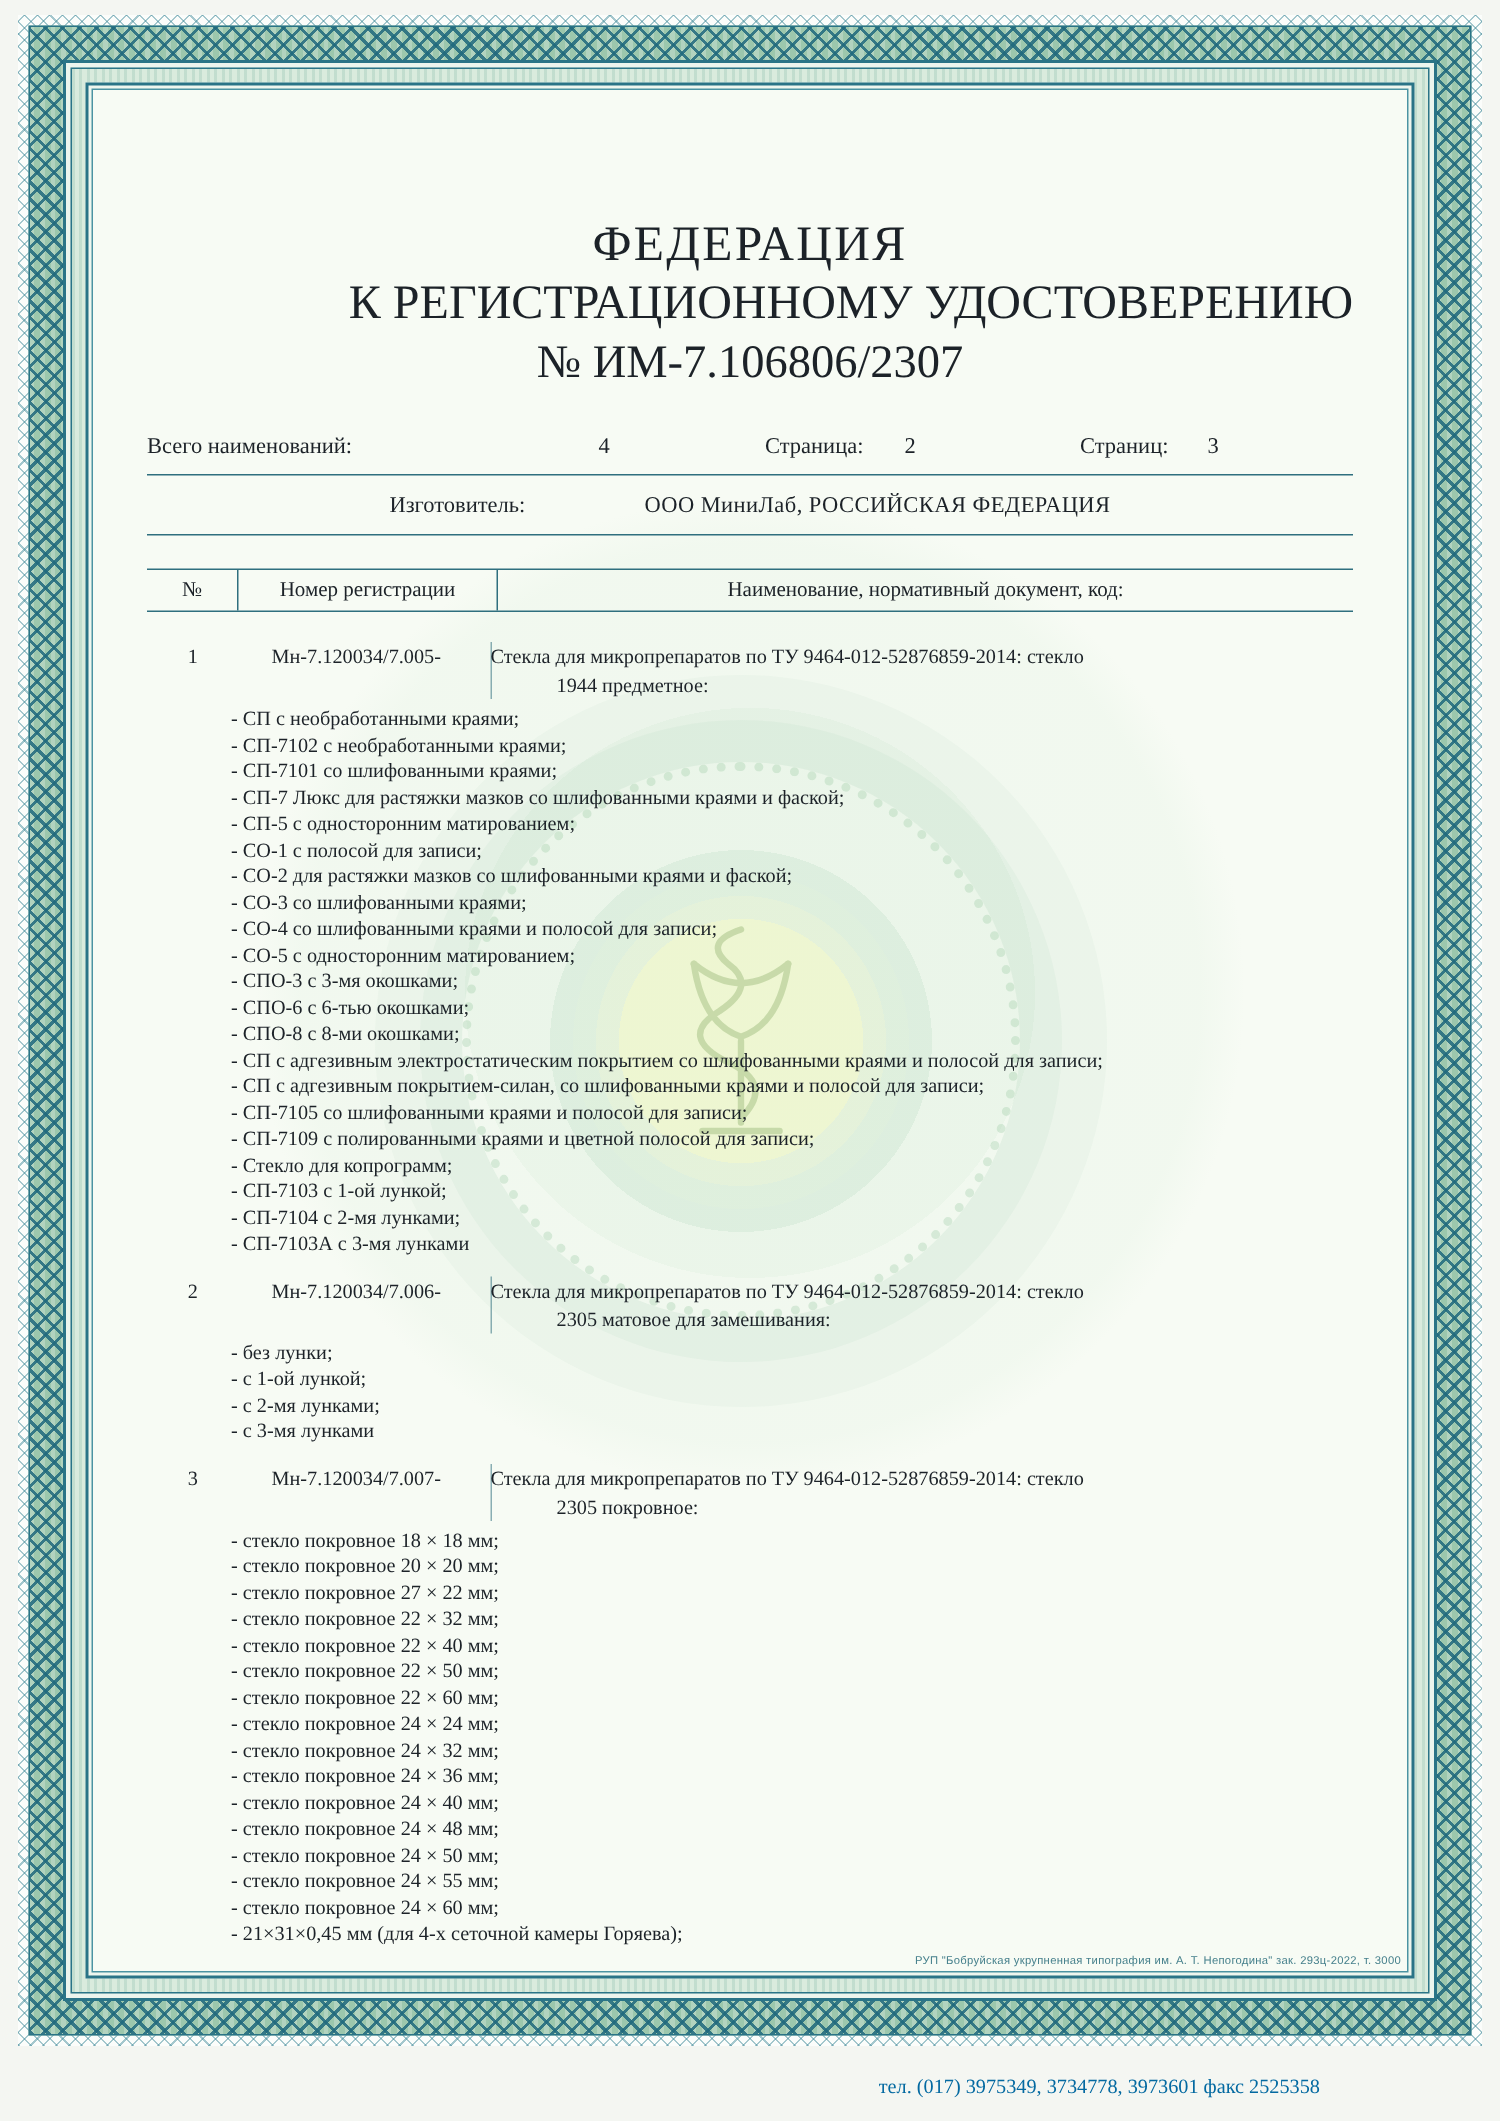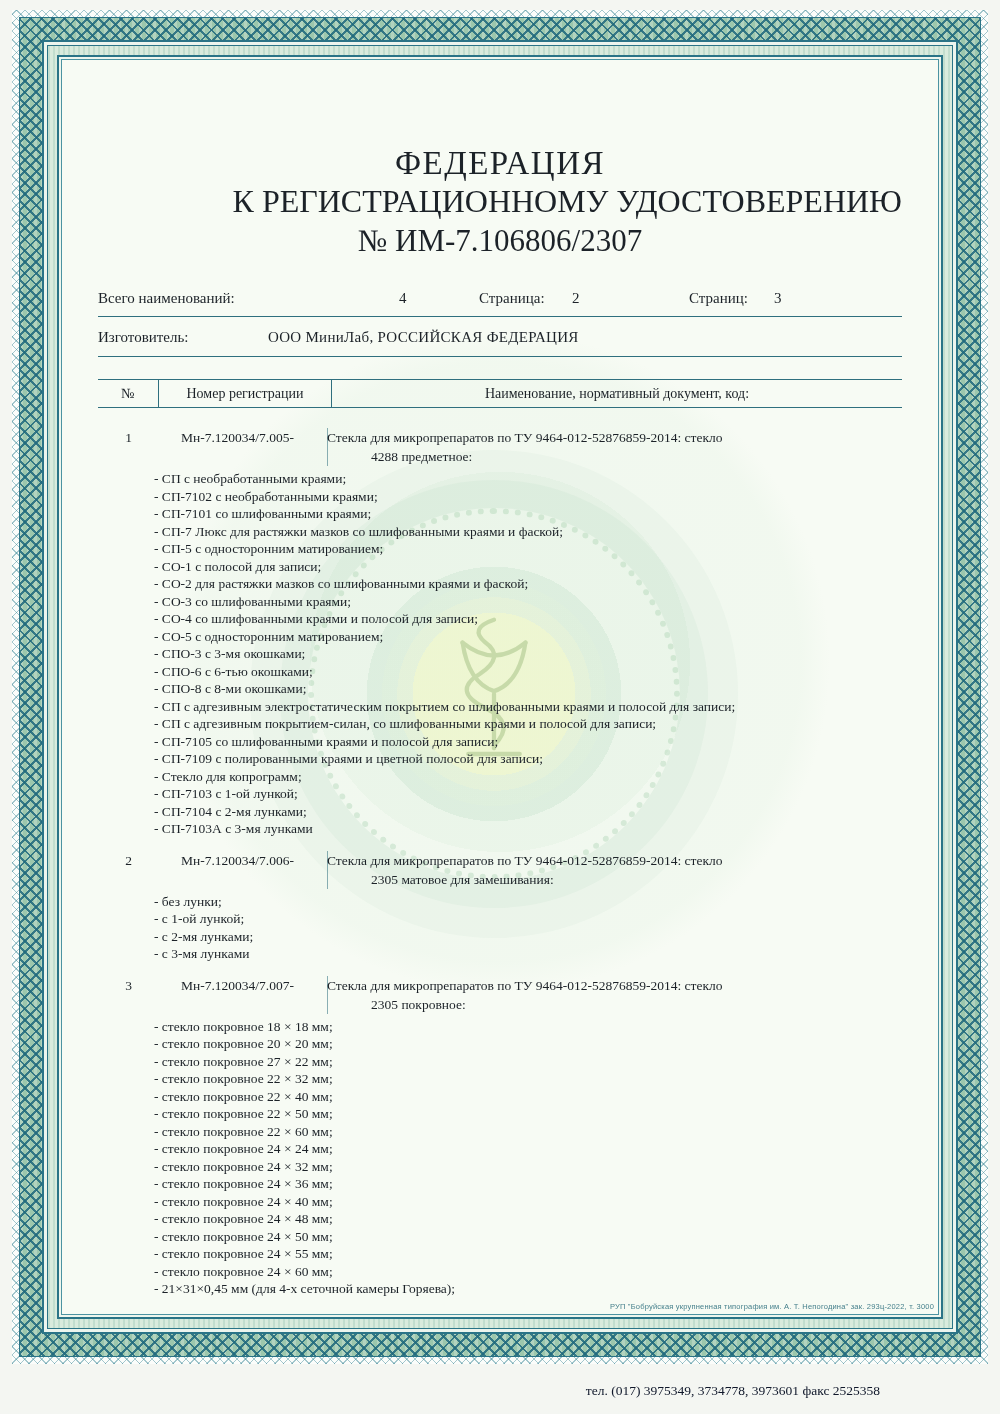--- a/index.html
+++ b/index.html
@@ -51,24 +51,24 @@
     display:flex; align-items:center; justify-content:center;
   }
   
   .title { position:relative; text-align:center; margin-top:58px; line-height:1.18; }
   .title span { display:block; }
   .t1 { font-size:33px; letter-spacing:1.5px; }
   .t2 { font-size:32px;text-align:right; }
   .t3 { font-size:31px; margin-top:2px; }
 
   .meta-row { position:relative; display:flex; margin-top:30px; font-size:15px; line-height:18px; white-space:nowrap; }
-  .ml1 { width:301px; } .mv1 { width:80px; } .ml2 { width:93px; } .mv2 { width:117px; } .ml3 { width:85px; } .mv3 { flex:1; }
+  .ml1 { width:301px; } .mv1 { width:80px; } .ml2 { width:93px;margin-left:31px; } .mv2 { width:117px; } .ml3 { width:85px; } .mv3 { flex:1; }
 
   .rule { position:relative; border-top:1.5px solid #2f6f7e; margin-top:9px; }
-  .manu-row { position:relative; display:flex; margin-top:11px; font-size:15px; line-height:19px; }
+  .manu-row { position:relative; display:flex; margin-top:11px; font-size:15px; line-height:19px;justify-content:center; }
   .manu-label { width:170px; }
   .manu-value { font-weight:normal; letter-spacing:.3px; }
 
   .thead {
     position:relative; display:grid; grid-template-columns:61px 173px 1fr;
     margin-top:22px; border-top:1.5px solid #2f6f7e; border-bottom:1.5px solid #2f6f7e;
     font-size:14px; height:27px; align-items:center; text-align:center;
   }
   .th-num  { border-right:1px solid #2f6f7e; height:100%; display:flex; align-items:center; justify-content:center; }
   .th-reg  { border-right:1px solid #2f6f7e; height:100%; display:flex; align-items:center; justify-content:center; }
@@ -80,21 +80,21 @@
   .e-reg   { padding-left:22px; white-space:nowrap; border-right:1px solid rgba(47,111,126,.55); margin-right:-1px; }
   .e-name .l1 { display:block; }
   .e-name .l2 { display:block; padding-left:44px; }
   .e-items { margin:4px 0 0 56px; line-height:17.5px; }
 
   .printer-note {
     position:absolute; right:4px; bottom:3px; font-size:7.5px; color:#46808c;
     font-family:"Liberation Sans", sans-serif; letter-spacing:.2px;
   }
   .phone-line {
-    position:absolute; right:120px; bottom:15px; font-size:13.5px; color:#0f172a;
+    position:absolute; right:120px; bottom:15px; font-size:13.5px; color:#0369a1;
   }
 </style>
 </head>
 <body>
 
 <div class="scan">
   <div class="b-zig">
     <div class="b-band">
       <div class="b-f1">
         <div class="b-f2">
@@ -143,21 +143,21 @@
                 <span class="th-name">Наименование, нормативный документ, код:</span>
               </div>
 
               <div class="entries">
                   <div class="entry">
                     <div class="e-head">
                       <div class="e-num">1</div>
                       <div class="e-reg">Мн-7.120034/7.005-</div>
                       <div class="e-name">
                         <span class="l1">Стекла для микропрепаратов по ТУ 9464-012-52876859-2014: стекло</span>
-                        <span class="l2">4288 предметное:</span>
+                        <span class="l2">1944 предметное:</span>
                       </div>
                     </div>
                     <div class="e-items">
                       <div class="item">- СП с необработанными краями;</div>
                       <div class="item">- СП-7102 с необработанными краями;</div>
                       <div class="item">- СП-7101 со шлифованными краями;</div>
                       <div class="item">- СП-7 Люкс для растяжки мазков со шлифованными краями и фаской;</div>
                       <div class="item">- СП-5 с односторонним матированием;</div>
                       <div class="item">- СО-1 с полосой для записи;</div>
                       <div class="item">- СО-2 для растяжки мазков со шлифованными краями и фаской;</div>

